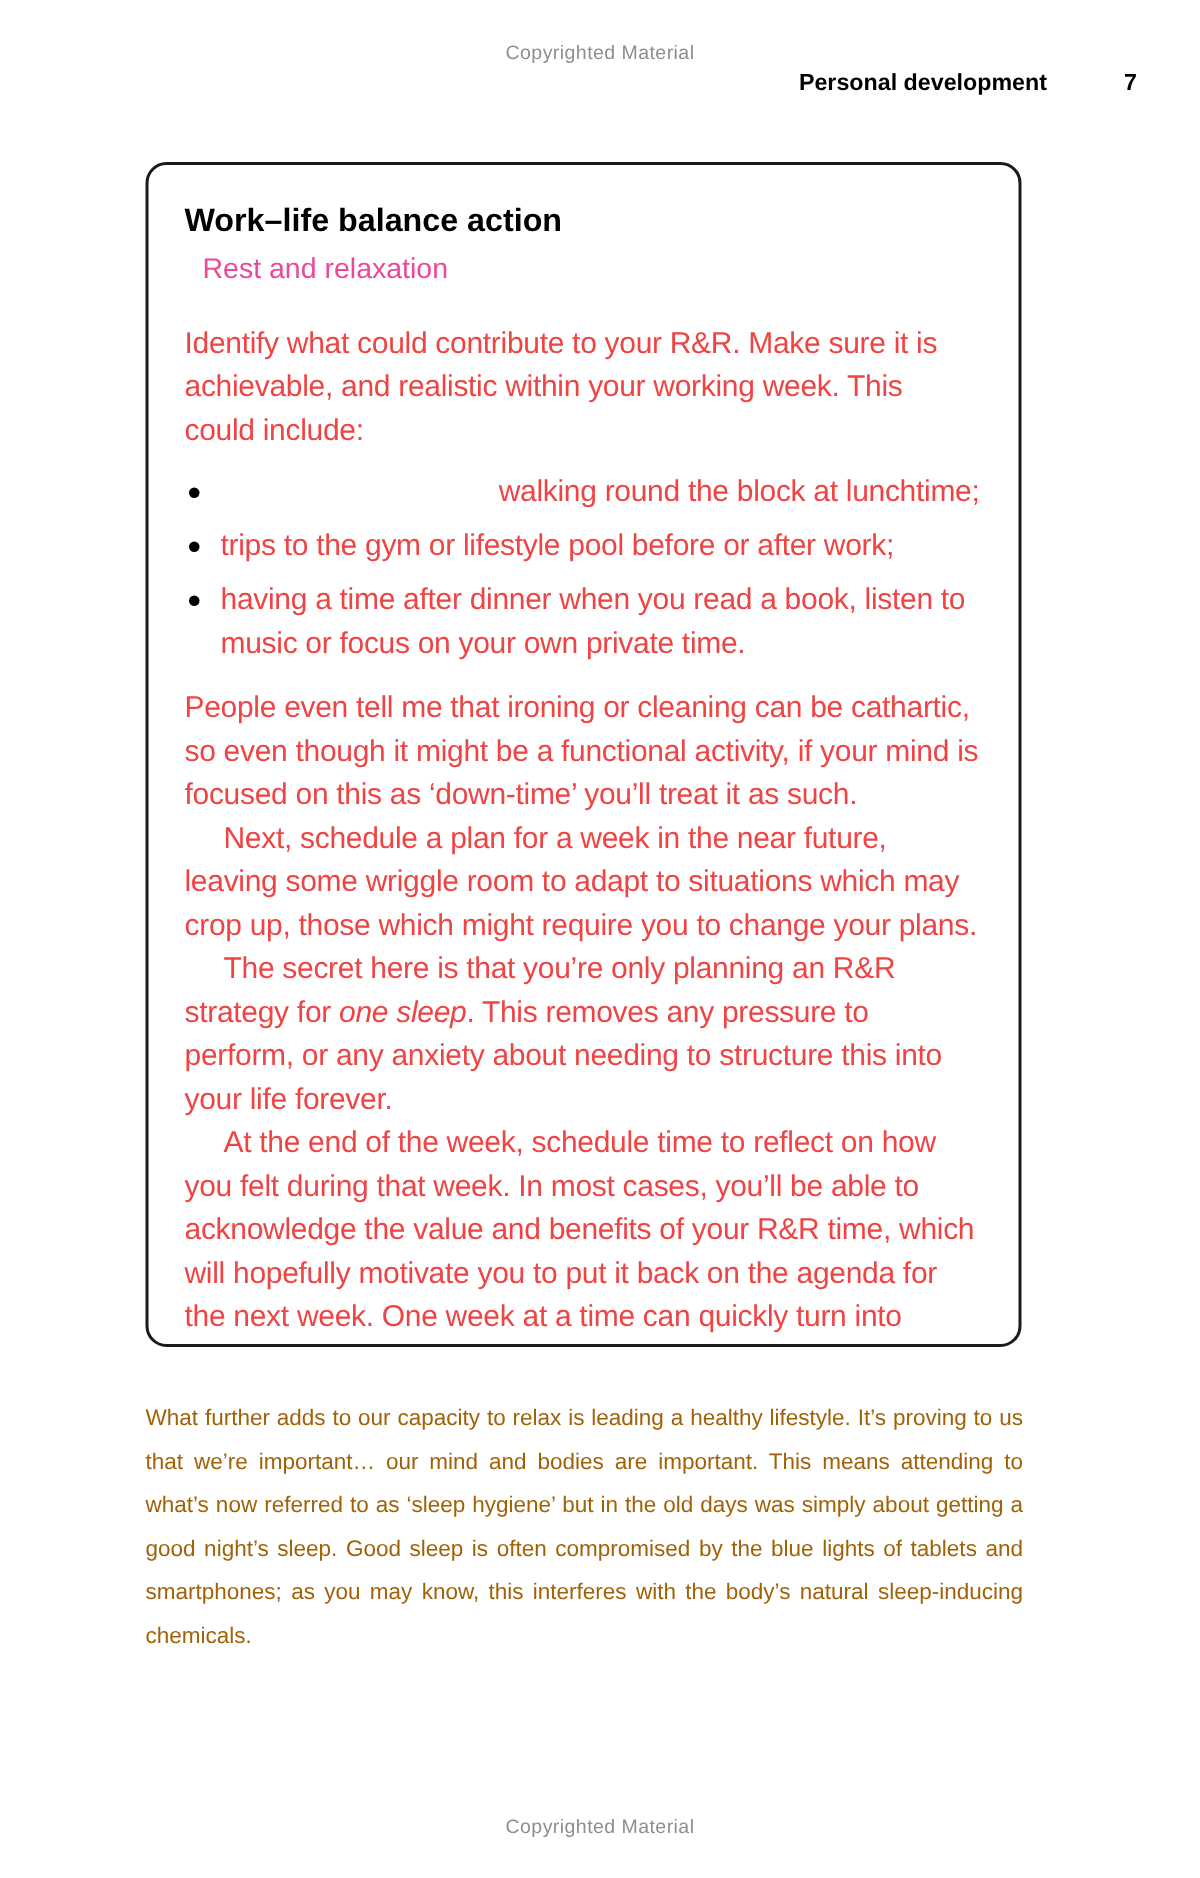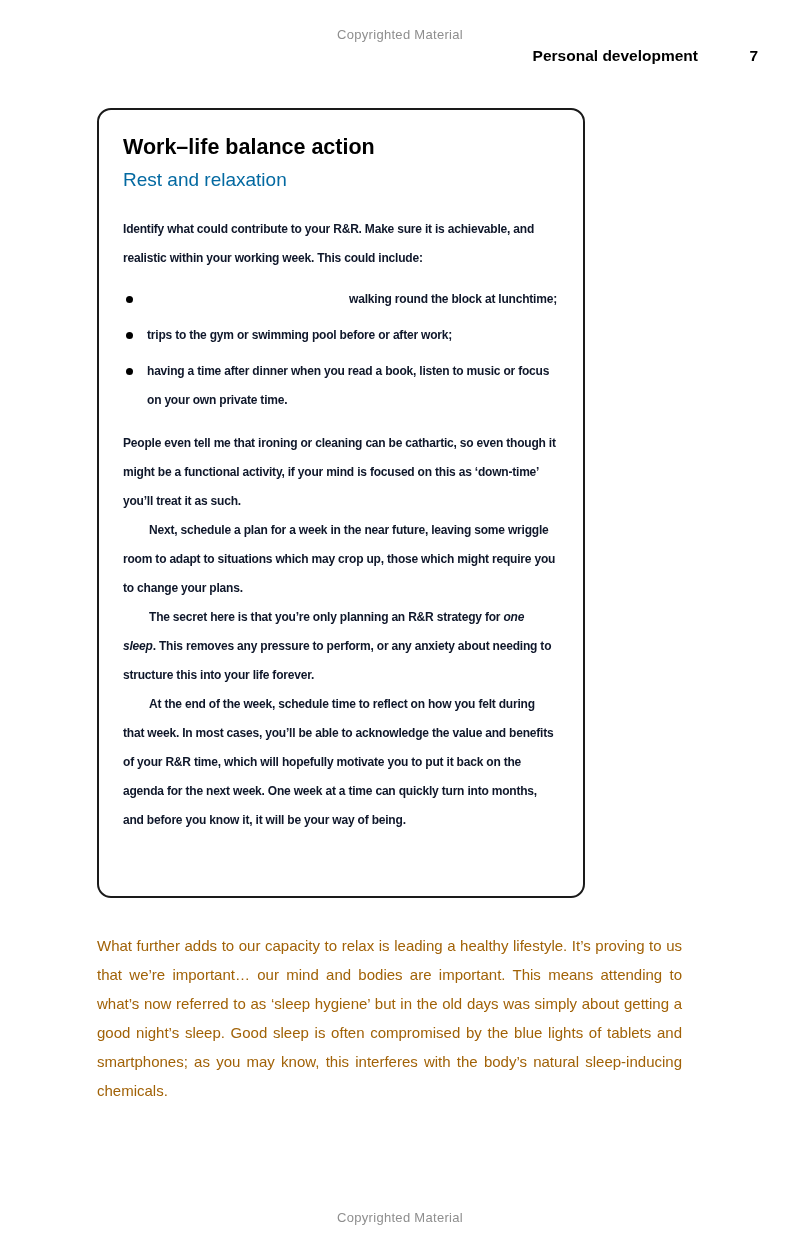--- a/index.html
+++ b/index.html
@@ -31,43 +31,43 @@
   .header {
     position: absolute; top: 47px; left: 113px; width: 645px;
     display: flex; justify-content: flex-end; align-items: baseline;
     font-weight: 700; font-size: 15.5px; color: #000;
   }
   .header .pnum { margin-left: 18px; width: 42px; text-align: right; }
 
   
   .action-box {
     position: absolute; left: 97px; top: 108px;
-    width: 488px; height: 790px;
+    width: 584px; height: 790px;
     border: 2px solid #1a1a1a;
     border-radius: 14px;
     padding: 24px 26px 0 24px;
     box-sizing: border-box;
     overflow: hidden;
     background: #ffffff;
   }
   .box-title {
     margin: 0;
     font-size: 21.5px; font-weight: 700; line-height: 27px;
     color: #000;
   }
   .box-subtitle {
-    margin: 6px 0 0 0;
+    margin: 6px 0 0 12px;
     font-size: 19px; font-weight: 400; line-height: 26px;
-    color: #0369a1;
+    color: #ec4899;
   }
   .box-body {
-    font-size: 12px; font-weight: 700;
+    font-size: 20px; font-weight: 400;
     letter-spacing: -0.2px;
     line-height: 29px;
-    color: #0f172a;
+    color: #ef4444;
   }
   p.intro { margin: 22px 0 0 0; }
   ul.bullets { list-style: none; margin: 12px 0 0 0; padding: 0; }
   ul.bullets li { position: relative; padding-left: 24px; margin-top: 7px; }
   ul.bullets li:first-child { margin-top: 0; text-align: right; }
   .dot {
     position: absolute; left: 3px; top: 11px;
     width: 7px; height: 7px; border-radius: 50%;
     background: #000;
     display: block;
@@ -104,21 +104,21 @@
 
     <p class="intro box-body">Identify what could contribute to your R&amp;R. Make sure it is achievable, and realistic within your working week. This could include:</p>
 
     <ul class="bullets box-body">
       <li>
         <span class="dot"></span>
         <span>walking round the block at lunchtime;</span>
       </li>
       <li>
         <span class="dot"></span>
-        <span>trips to the gym or swimming pool before or after work;</span>
+        <span>trips to the gym or lifestyle pool before or after work;</span>
       </li>
       <li>
         <span class="dot"></span>
         <span>having a time after dinner when you read a book, listen to music or focus on your own private time.</span>
       </li>
     </ul>
 
     <p class="bpara box-body">People even tell me that ironing or cleaning can be cathartic, so even though it might be a functional activity, if your mind is focused on this as ‘down-time’ you’ll treat it as such.</p>
 
     <p class="bpara indent box-body">Next, schedule a plan for a week in the near future, leaving some wriggle room to adapt to situations which may crop up, those which might require you to change your plans.</p>

